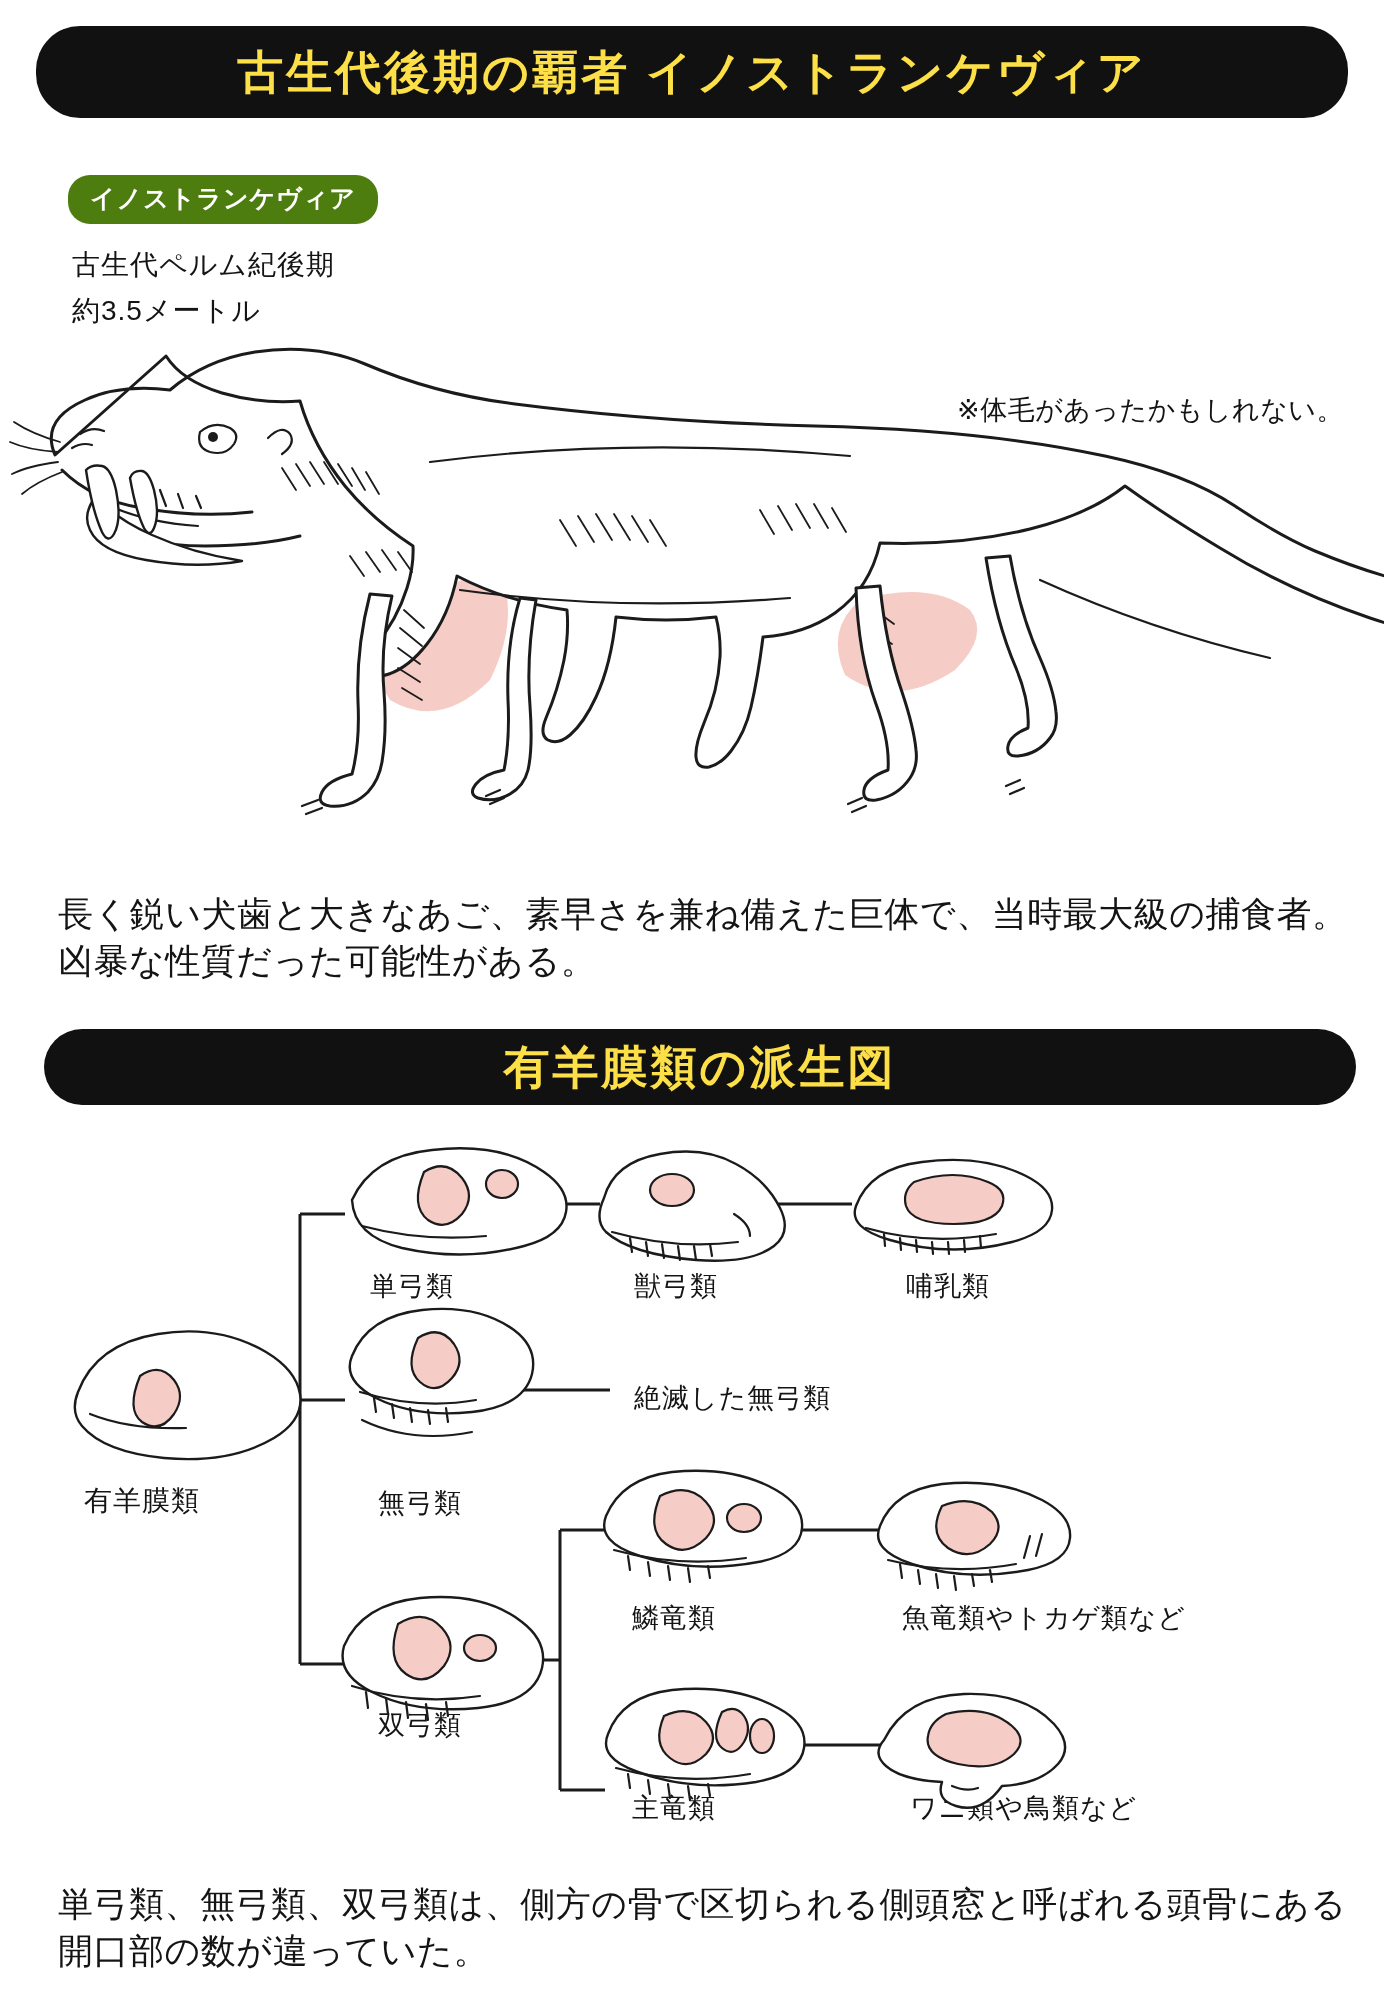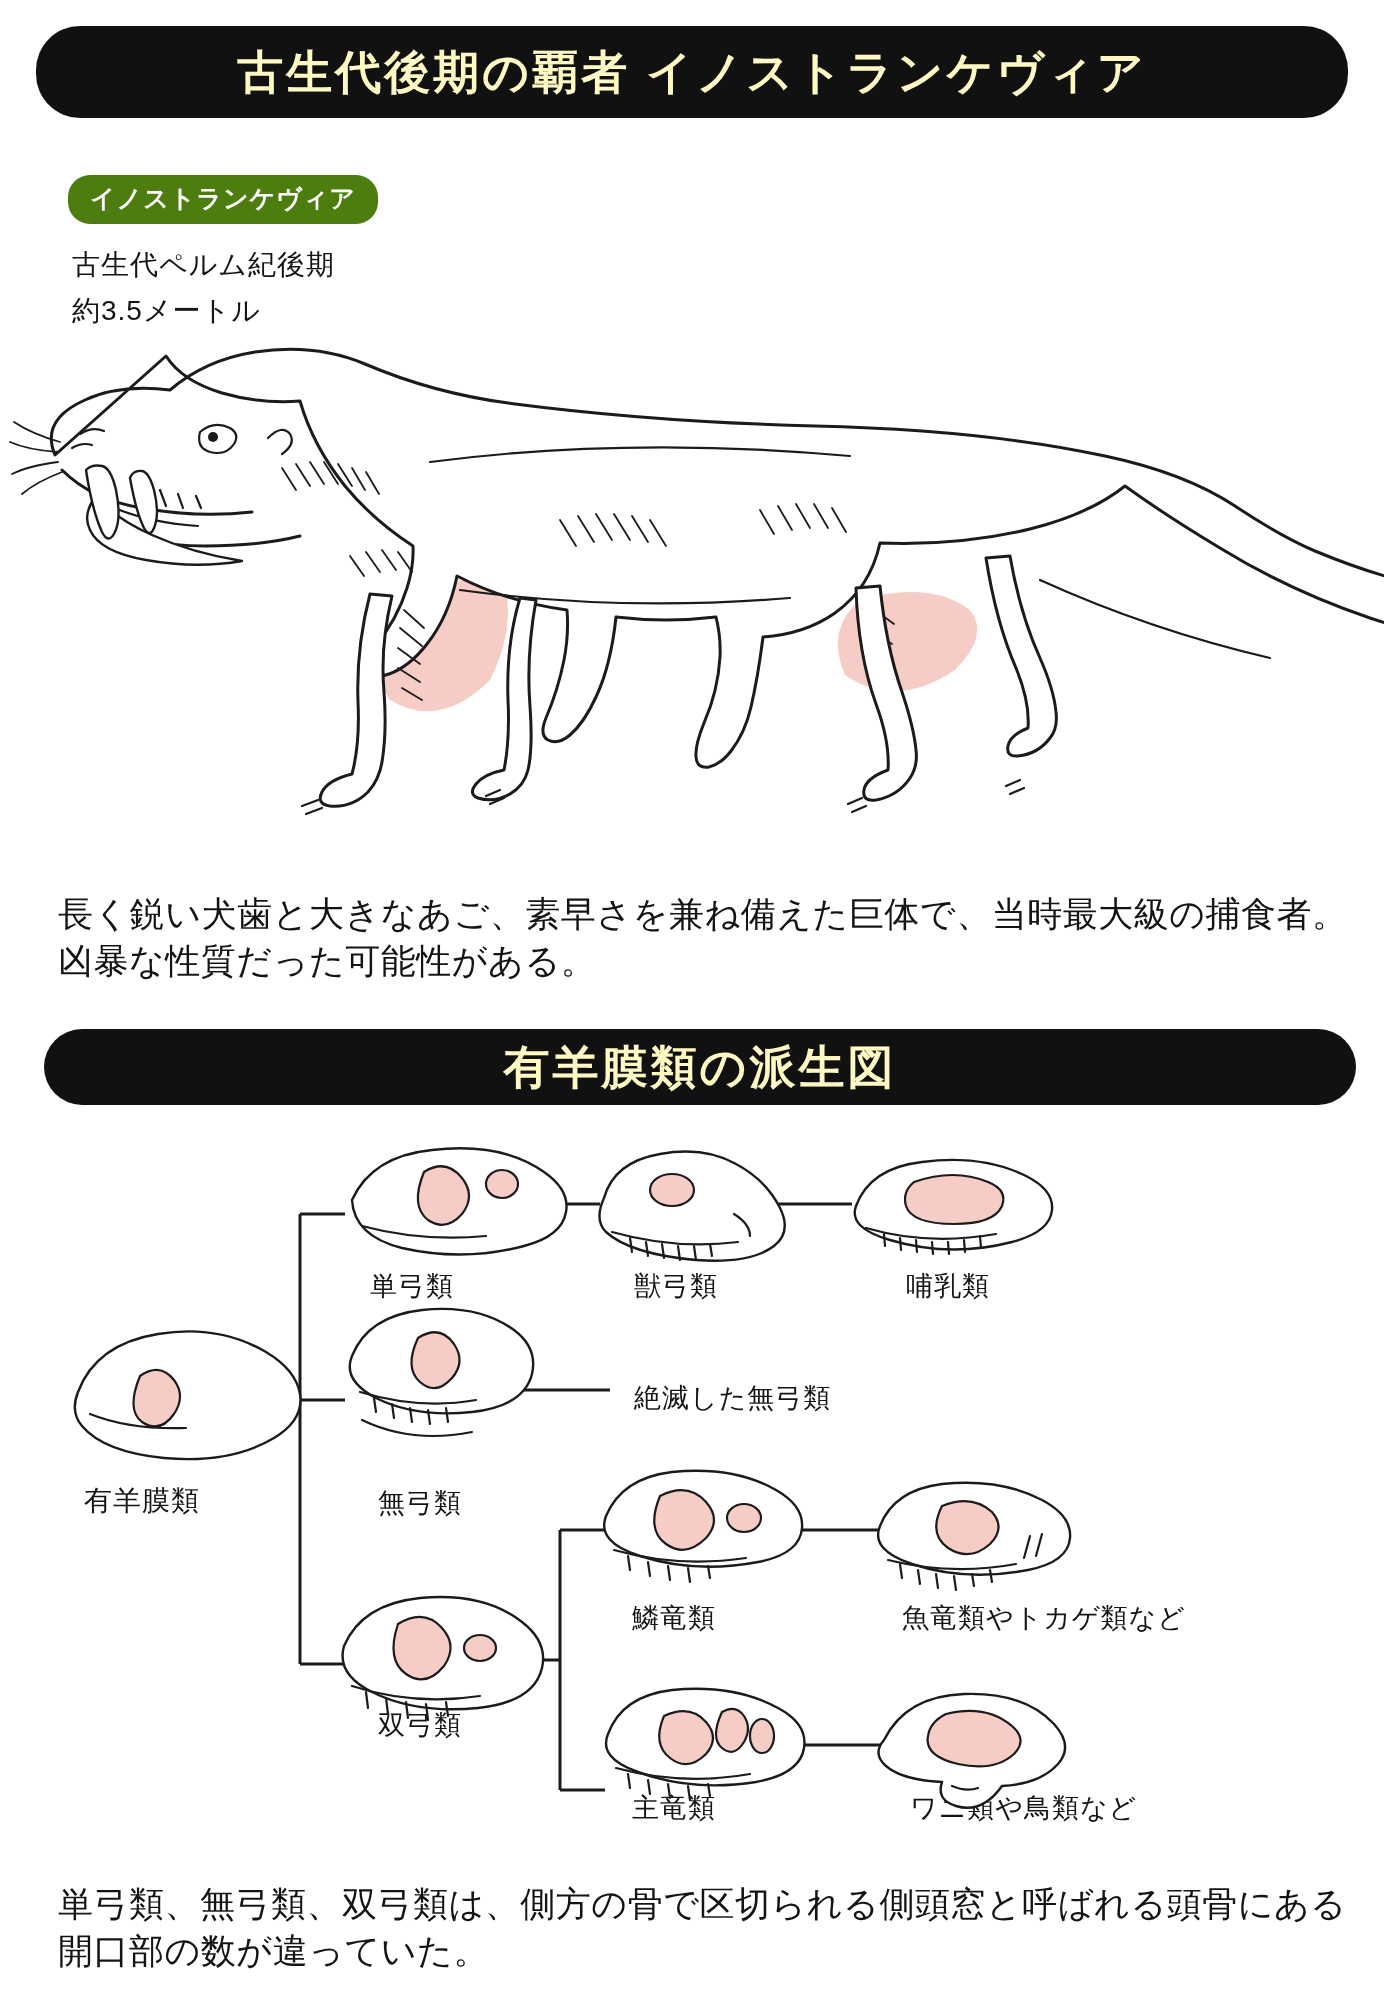--- a/index.html
+++ b/index.html
@@ -27,21 +27,21 @@
   
   .header-bar {
     position: absolute;
     background: #111111;
     border-radius: 44px;
     display: flex;
     align-items: center;
     justify-content: center;
   }
   .header-bar .title {
-    color: #fef9c3;
+    color: #fde047;
     font-size: 46px;
     font-weight: 700;
     letter-spacing: 3px;
     line-height: 1;
     white-space: nowrap;
   }
 
   #header-1 { left: 36px; top: 26px; width: 1312px; height: 92px; }
   #header-2 { left: 44px; top: 1029px; width: 1312px; height: 76px; }
 
@@ -117,20 +117,21 @@
     <span class="title">古生代後期の覇者 イノストランケヴィア</span>
   </div>
 
   <div class="pill">イノストランケヴィア</div>
 
   <div class="spec-list">
     <div>古生代ペルム紀後期</div>
     <div>約3.5メートル</div>
   </div>
 
+  <div class="note">※体毛があったかもしれない。</div>
 
   <div class="paragraph" id="para-1">長く鋭い犬歯と大きなあご、素早さを兼ね備えた巨体で、当時最大級の捕食者。凶暴な性質だった可能性がある。</div>
 
   <div class="header-bar" id="header-2">
     <span class="title">有羊膜類の派生図</span>
   </div>
 
   <div class="paragraph" id="para-2">単弓類、無弓類、双弓類は、側方の骨で区切られる側頭窓と呼ばれる頭骨にある開口部の数が違っていた。</div>
 
   <div class="tree-label big" style="left:84px; top:1482px;">有羊膜類</div>

